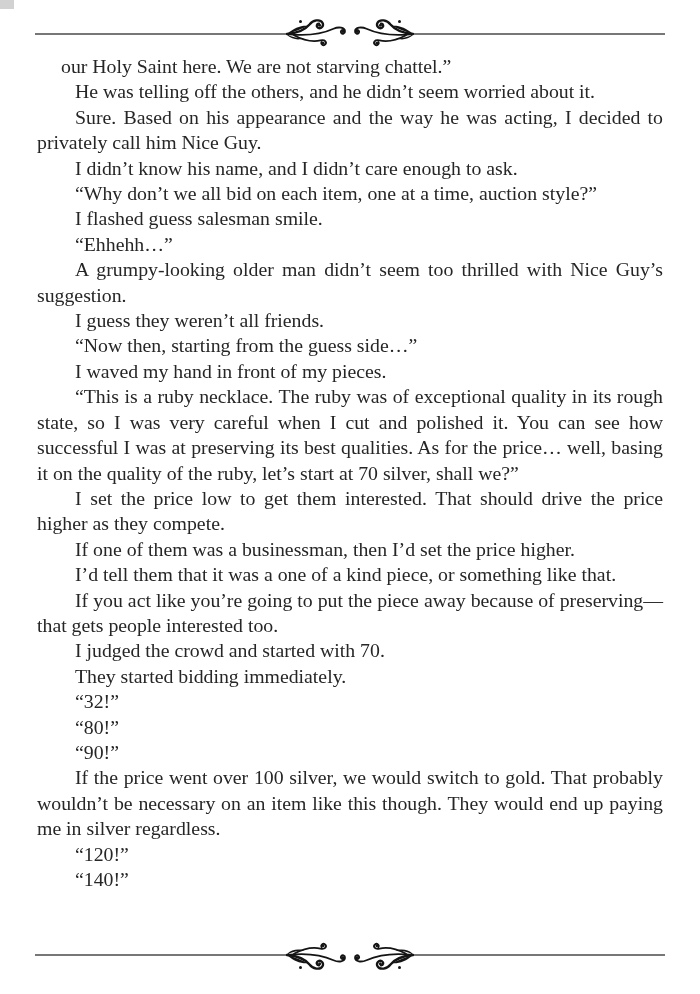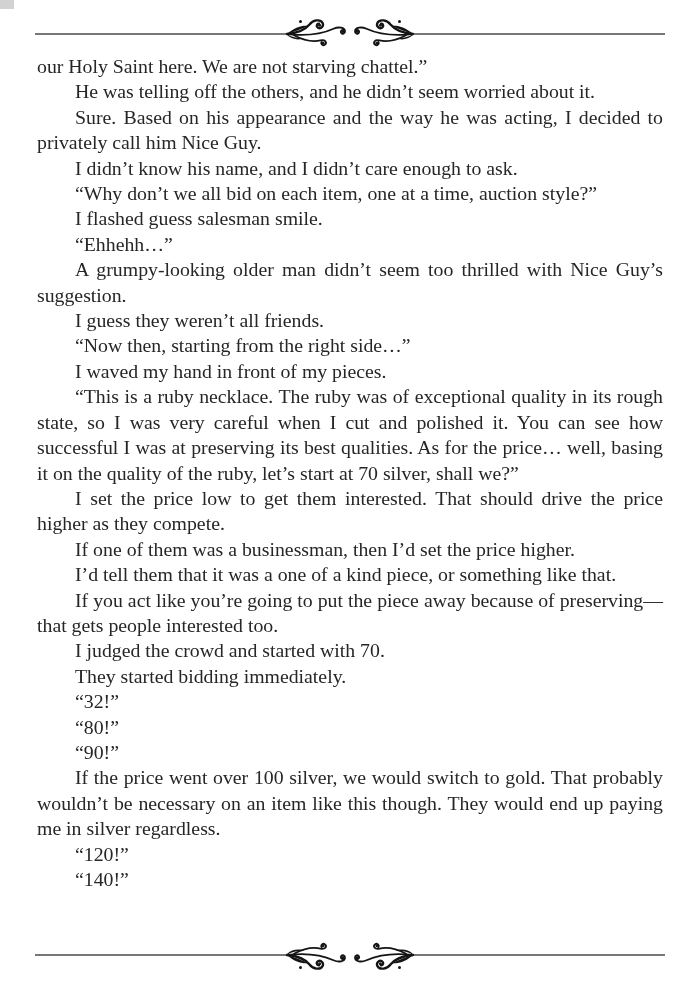--- a/index.html
+++ b/index.html
@@ -43,20 +43,21 @@
     text-align: justify;
     text-rendering: optimizeLegibility;
   }
   .text-block p {
     margin: 0;
     padding: 0;
     text-indent: 38px;
   }
   .text-block p.no-indent {
     text-indent: 0;
+    margin-left: 24px;
   }
   .svg-defs { position: absolute; width: 0; height: 0; overflow: hidden; }
 </style>
 </head>
 <body>
 
 <svg class="svg-defs" aria-hidden="true">
   <defs>
     <g id="fl" stroke="#141414" fill="none" stroke-linecap="round">
 
@@ -97,21 +98,21 @@
 <main class="text-block" id="paragraph-container">
     <p class="no-indent">our Holy Saint here. We are not starving chattel.”</p>
     <p class="">He was telling off the others, and he didn’t seem worried about it.</p>
     <p class="">Sure. Based on his appearance and the way he was acting, I decided to privately call him Nice Guy.</p>
     <p class="">I didn’t know his name, and I didn’t care enough to ask.</p>
     <p class="">“Why don’t we all bid on each item, one at a time, auction style?”</p>
     <p class="">I flashed guess salesman smile.</p>
     <p class="">“Ehhehh…”</p>
     <p class="">A grumpy-looking older man didn’t seem too thrilled with Nice Guy’s suggestion.</p>
     <p class="">I guess they weren’t all friends.</p>
-    <p class="">“Now then, starting from the right side…”</p>
+    <p class="">“Now then, starting from the guess side…”</p>
     <p class="">I waved my hand in front of my pieces.</p>
     <p class="">“This is a ruby necklace. The ruby was of exceptional quality in its rough state, so I was very careful when I cut and polished it. You can see how successful I was at preserving its best qualities. As for the price… well, basing it on the quality of the ruby, let’s start at 70 silver, shall we?”</p>
     <p class="">I set the price low to get them interested. That should drive the price higher as they compete.</p>
     <p class="">If one of them was a businessman, then I’d set the price higher.</p>
     <p class="">I’d tell them that it was a one of a kind piece, or something like that.</p>
     <p class="">If you act like you’re going to put the piece away because of preserving—that gets people interested too.</p>
     <p class="">I judged the crowd and started with 70.</p>
     <p class="">They started bidding immediately.</p>
     <p class="">“32!”</p>
     <p class="">“80!”</p>

